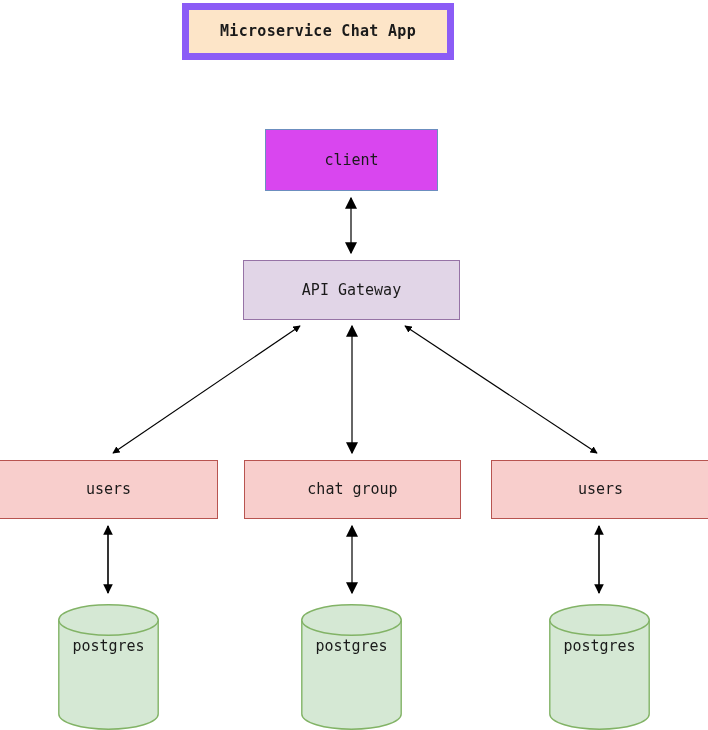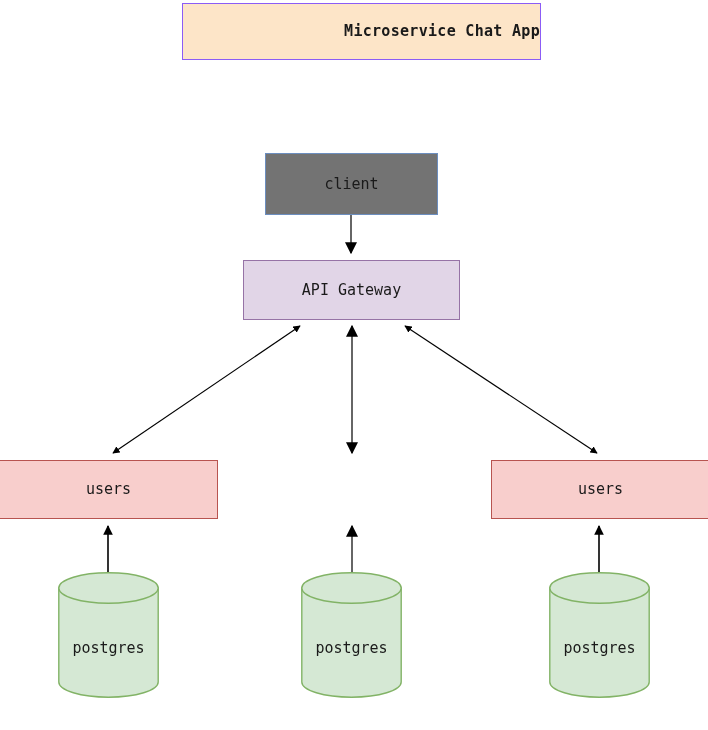--- a/index.html
+++ b/index.html
@@ -36,42 +36,40 @@
   .node-label {
     display: block;
     line-height: 1.1;
     white-space: nowrap;
   }
 
   
   .title-box {
     left: 182px;
     top: 3px;
-    width: 359px;
+    width: 272px;
     height: 57px;
     background: #fde5c8;
-    border: 1px solid #8b5cf6;
-    justify-content: flex-end;
+    border: 7px solid #8b5cf6;
   }
   .title-box .node-label {
     font-size: 15px;
     font-weight: bold;
     color: #1a1a1a;
     letter-spacing: 0.3px;
   }
 
   
   .client-box {
     left: 265px;
     top: 129px;
     width: 173px;
     height: 62px;
-    background: #737373;
+    background: #d946ef;
     border: 1px solid #6c8ebf;
-    margin-top: 24px;
   }
   .client-box .node-label {
     font-size: 15px;
     color: #1a1a1a;
   }
 
   
   .gateway-box {
     left: 243px;
     top: 260px;
@@ -95,24 +93,23 @@
   .service-box .node-label {
     font-size: 15px;
     color: #1a1a1a;
   }
   .service-users { left: -1px; width: 219px; }
   .service-chatgroup { left: 244px; width: 217px; }
   .service-chat { left: 491px; width: 219px; }
 
   
   .db-node {
-    top: 572px;
+    top: 604px;
     width: 101px;
     height: 126px;
-    align-items: flex-end;
     justify-content: center;
   }
   .db-users { left: 58px; }
   .db-chatgroup { left: 301px; }
   .db-chat { left: 549px; }
   .db-shape {
     position: absolute;
     left: 0;
     top: 0;
     width: 101px;
@@ -165,20 +162,23 @@
   </div>
 
   <div class="node gateway-box">
     <span class="node-label">API Gateway</span>
   </div>
 
   <div class="node service-box service-users">
     <span class="node-label">users</span>
   </div>
 
+  <div class="node service-box service-chatgroup">
+    <span class="node-label">chat group</span>
+  </div>
 
   <div class="node service-box service-chat">
     <span class="node-label">users</span>
   </div>
 
   <div class="node db-node db-users">
     <svg class="db-shape" viewBox="0 0 101 126" xmlns="http://www.w3.org/2000/svg">
       <path d="M 0.8 16 L 0.8 110 C 0.8 118.5 23 125.2 50.5 125.2 C 78 125.2 100.2 118.5 100.2 110 L 100.2 16 Z" fill="#d5e8d4" stroke="#82b366" stroke-width="1.4"></path>
       <ellipse cx="50.5" cy="16" rx="49.7" ry="15.2" fill="#d5e8d4" stroke="#82b366" stroke-width="1.4"></ellipse>
     </svg>

